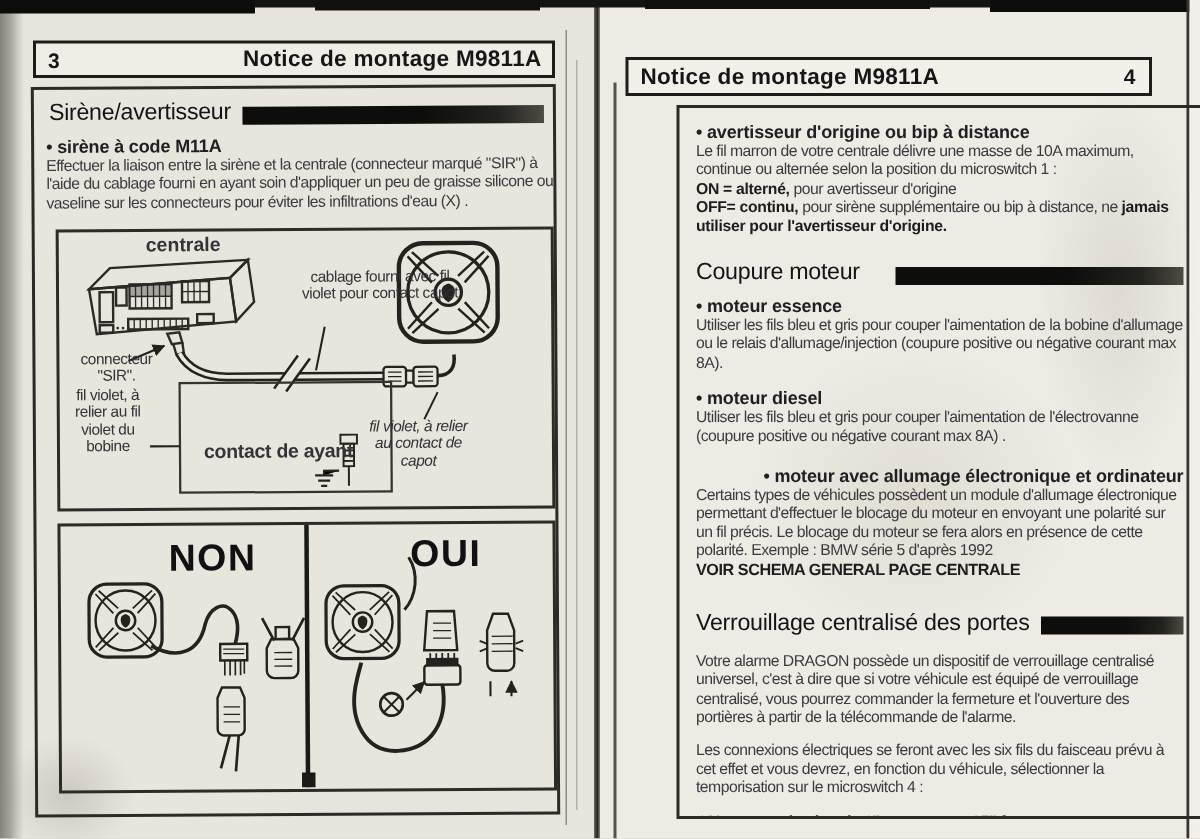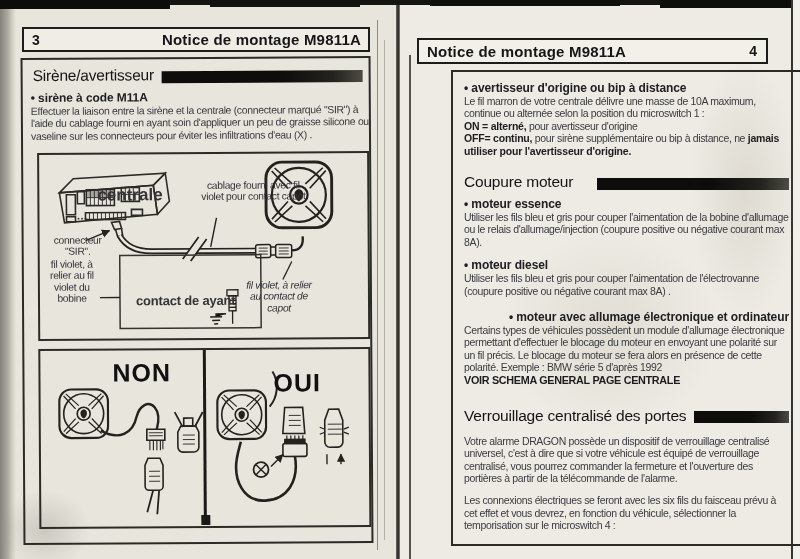--- a/index.html
+++ b/index.html
@@ -45,29 +45,29 @@
   #lhdr{left:22px;top:27px;width:348px;height:25px;padding:0 7px 0 8px;}
   #lcontent{left:22px;top:57px;width:350px;height:487px;transform:rotate(-0.35deg);}
   #lsechead{left:10px;top:7px;width:330px;}
   #lbullet{left:8px;top:31px;}
   #lpara{left:8px;top:45px;width:338px;}
   .diagbox{border:2px solid #2b2b28;box-sizing:border-box;}
   #diag1{left:14px;top:93px;width:332px;height:188px;}
   #diag2{left:14px;top:289px;width:332px;height:180px;border-width:2.5px;}
   .dlabel{position:absolute;font-size:10.3px;line-height:11.3px;letter-spacing:-.3px;
        color:#333338;text-align:center;}
-  #lab-centrale{left:58px;top:3px;font-weight:bold;font-size:17px;letter-spacing:0;margin-top:32px;}
+  #lab-centrale{left:58px;top:3px;font-weight:bold;font-size:13px;letter-spacing:0;}
   #lab-cablage{left:120px;top:26px;width:116px;padding-left:36px;}
   #lab-connecteur{left:6px;top:80px;width:64px;}
   #lab-filg{left:0px;top:104px;width:64px;}
   #lab-contact{left:96px;top:141px;font-weight:bold;font-size:13px;letter-spacing:-.2px;}
   #lab-fild{left:206px;top:126px;width:66px;font-style:italic;}
   .bigno{position:absolute;font-weight:bold;font-size:25px;letter-spacing:1px;color:#111113;}
   #lab-non{left:72px;top:8px;}
-  #lab-oui{left:233px;top:19px;}
+  #lab-oui{left:233px;top:6px;}
   
   #rhdr{left:417px;top:38px;width:351px;height:26px;padding:0 9px 0 8px;}
   #rcontent{left:417px;top:70px;width:351px;height:476px;overflow:hidden;margin-left:34px;}
   .rc{padding:9px 11px 0 11px;}
   .rc p{margin:0;}
   .mixed b{color:#1d1d20;letter-spacing:-.2px;}
   .boldline{font-weight:bold;font-size:10.8px;line-height:13px;letter-spacing:-.3px;color:#1d1d20;}
   .gap6{margin-top:6px !important;}
   .gap10{margin-top:10px !important;}
   .gap14{margin-top:13px !important;text-align:right;}

